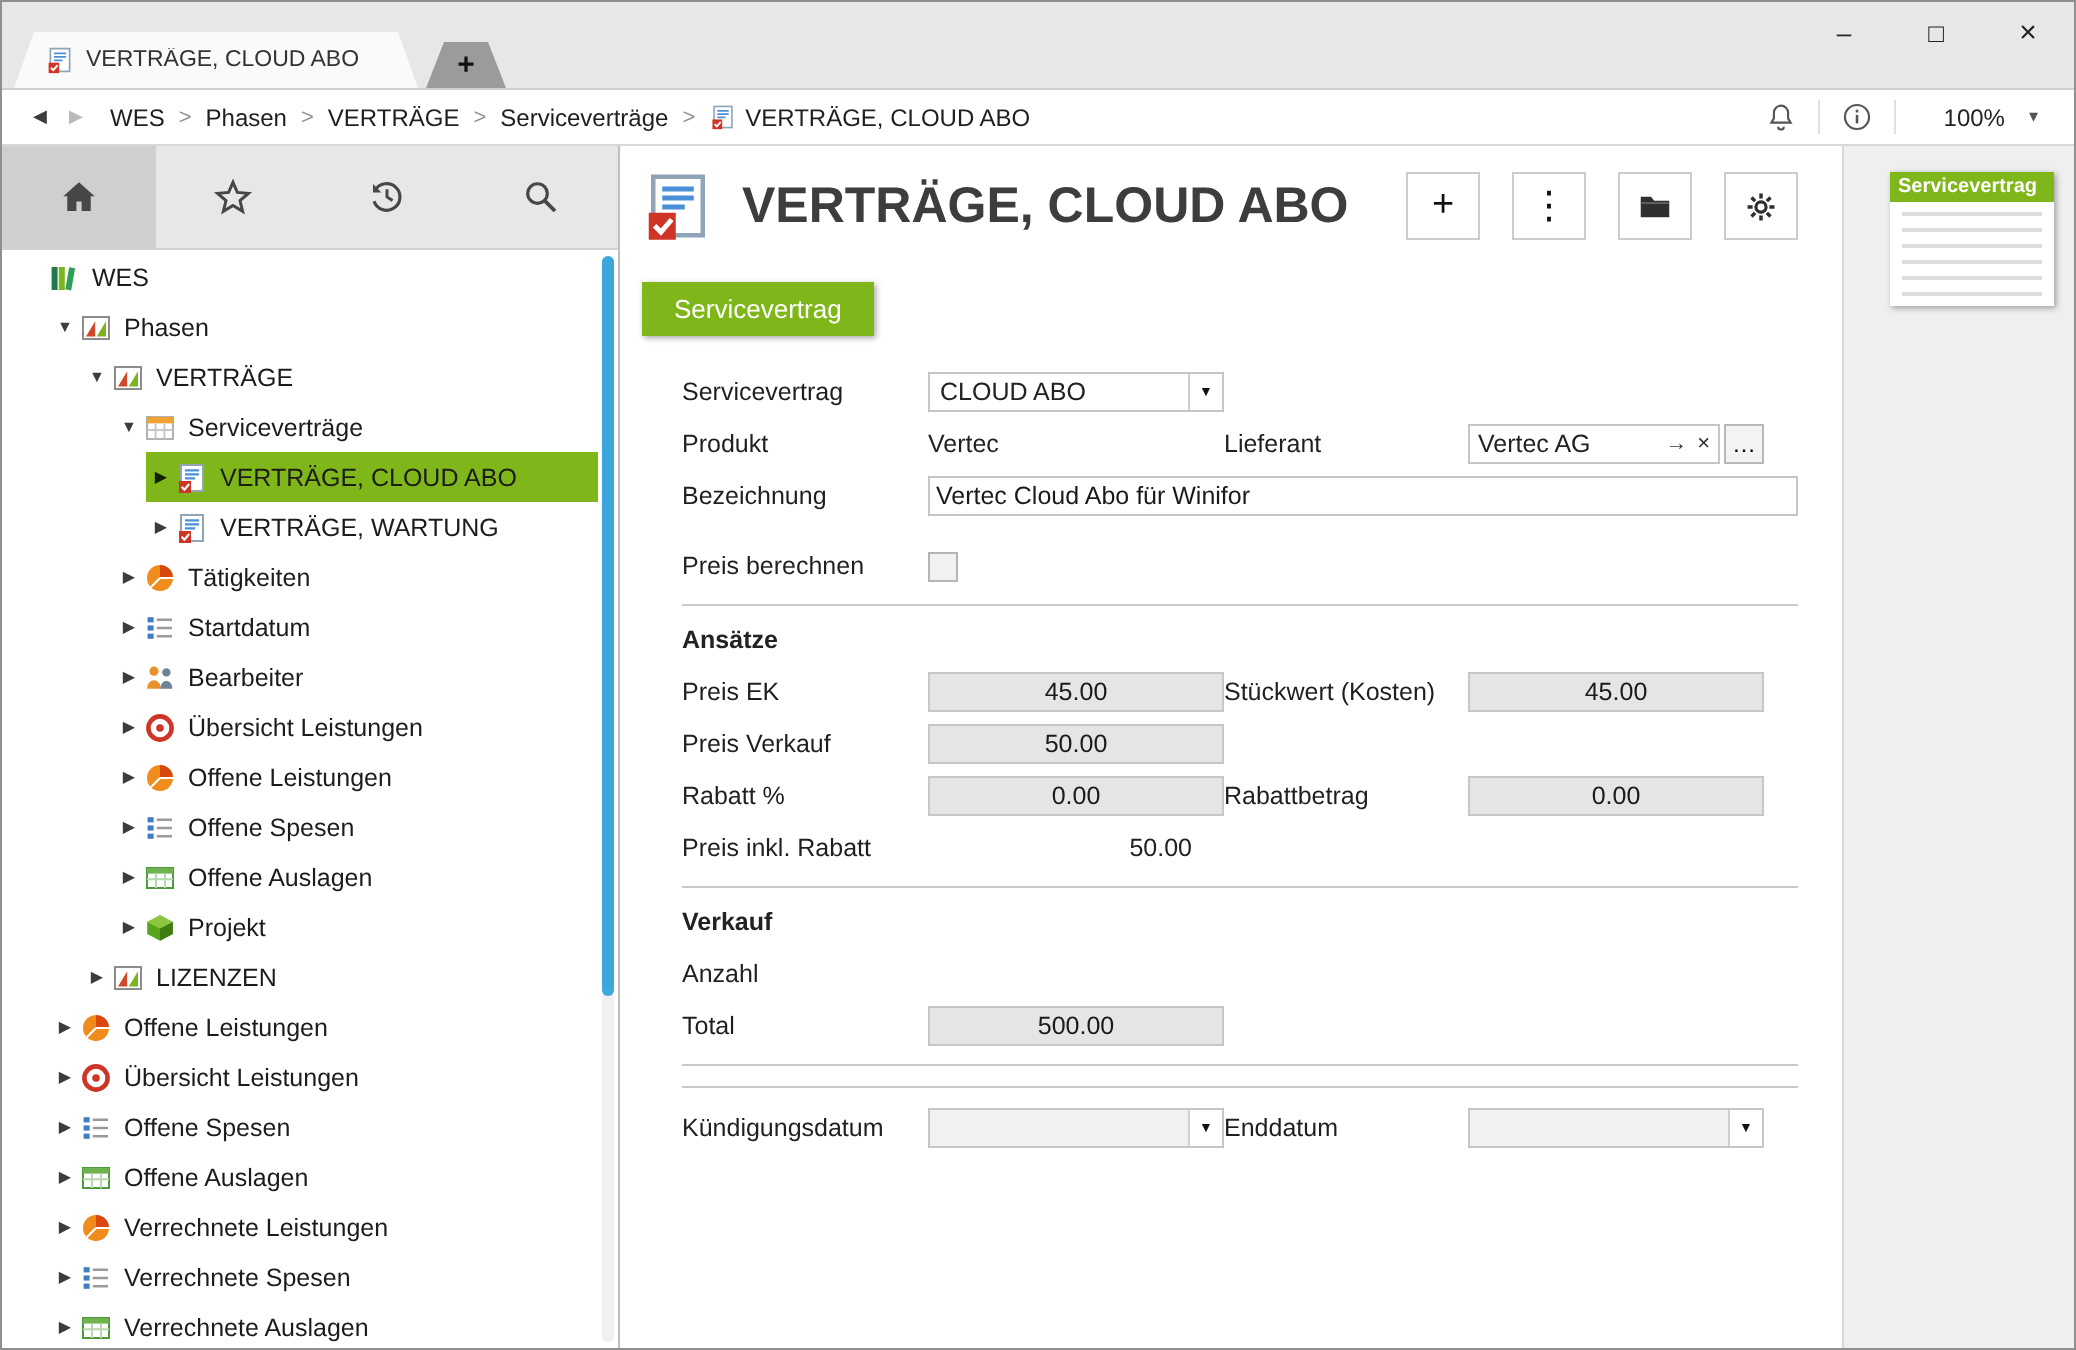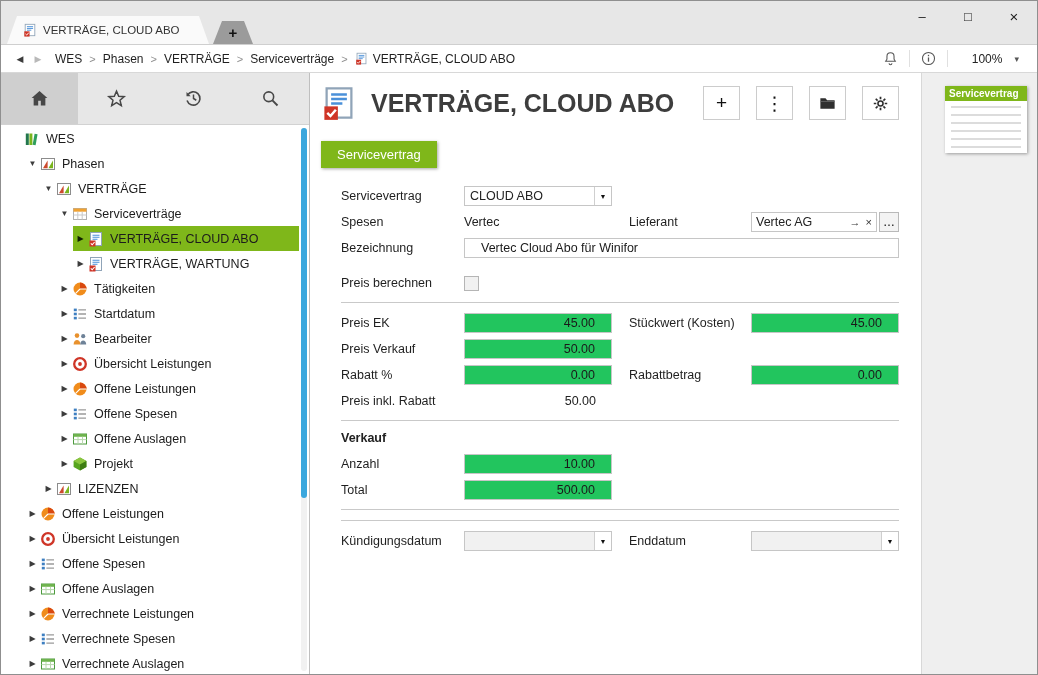--- a/index.html
+++ b/index.html
@@ -54,27 +54,27 @@
   .c-icon{width:36px;height:36px}
   .c-title{font-size:25px;color:#3d3d3d;margin-left:14px;white-space:nowrap}
   .c-buttons{margin-left:auto;display:flex;gap:16px}
   .hbtn{width:37px;height:34px;background:#fff;border:1px solid #ccc;display:flex;align-items:center;justify-content:center;font-size:19px;color:#111}
   .hbtn .ic{width:19px;height:19px}
   .form-tab{display:inline-block;margin:20px 0 0 10px;background:#7fb71a;color:#fff;font-size:13px;padding:6px 16px;box-shadow:1px 1px 3px rgba(0,0,0,.35)}
   .form{margin:18px 0 0 30px;width:558px;font-size:12.5px}
   .frow{display:flex;align-items:center;min-height:20px;margin-bottom:6px}
   .frow.sp{margin-top:15px}
   .l1{width:123px;flex:none;color:#1f1f1f}
-  .l2{width:122px;flex:none;margin-left:17px;color:#1f1f1f}
+  .l2{width:122px;flex:none;color:#1f1f1f}
   .f1{width:148px;flex:none}
   .f2{width:148px;flex:none}
   .wide{width:435px;flex:none}
   .bold{font-weight:normal}
-  input.field{font:inherit;height:20px;border:1px solid #c6c6c6;padding:0 16px;background:#fff;color:#1a1a1a}
-  input.num{background:#22c55e;text-align:right}
+  input.field{font:inherit;height:20px;border:1px solid #c6c6c6;padding:0 3px;background:#fff;color:#1a1a1a}
+  input.num{background:#e5e5e5;text-align:center}
   .combo{height:20px;border:1px solid #c6c6c6;background:#fff;display:flex;align-items:center;padding-left:5px}
   .combo.gray{background:#f1f1f1}
   .combo-val{flex:1;white-space:nowrap;overflow:hidden}
   .combo-arrow{width:17px;align-self:stretch;display:flex;align-items:center;justify-content:center;font-size:7px;color:#111;border-left:1px solid #cfcfcf;background:#fff}
   .checkbox{width:15px;height:15px;border:1px solid #b5b5b5;background:#f1f1f1;display:inline-block}
   .fheading{font-weight:bold;margin:3px 0 9px}
   .fdiv{border:none;border-top:1px solid #c9c9c9;margin:9px 0 10px}
   .static-num{width:148px;text-align:right;padding-right:16px}
   .ref-wrap{display:flex;width:148px;flex:none}
   .ref-field{flex:1;height:20px;border:1px solid #c6c6c6;background:#fff;display:flex;align-items:center;padding:0 4px;gap:5px}
@@ -493,21 +493,21 @@
 
     <div class="frow">
       <label class="l1">Servicevertrag</label>
       <div class="combo f1">
         <span class="combo-val">CLOUD ABO</span>
         <span class="combo-arrow">▼</span>
       </div>
     </div>
 
     <div class="frow">
-      <label class="l1">Spesen</label>
+      <label class="l1">Produkt</label>
       <span class="f1">Vertec</span>
       <label class="l2">Lieferant</label>
       <div class="ref-wrap">
         <div class="ref-field">
           <span class="ref-val">Vertec AG</span>
           <span class="ref-ic">→</span>
           <span class="ref-ic">×</span>
         </div>
         <button class="ellipsis-btn">…</button>
       </div>
@@ -518,20 +518,21 @@
       <input class="field wide" value="Vertec Cloud Abo für Winifor" style="">
     </div>
 
 
     <div class="frow sp">
       <label class="l1">Preis berechnen</label>
       <span class="checkbox"></span>
     </div>
 
     <hr class="fdiv">
+    <div class="fheading">Ansätze</div>
 
     <div class="frow">
       <label class="l1">Preis EK</label>
       <input class="field num f1" value="45.00" style="">
       <label class="l2">Stückwert (Kosten)</label>
       <input class="field num f2" value="45.00" style="">
     </div>
 
     <div class="frow">
       <label class="l1">Preis Verkauf</label>
@@ -548,21 +549,20 @@
     <div class="frow">
       <label class="l1">Preis inkl. Rabatt</label>
       <span class="static-num">50.00</span>
     </div>
 
     <hr class="fdiv">
     <div class="fheading">Verkauf</div>
 
     <div class="frow">
       <label class="l1">Anzahl</label>
-      <input class="field num f1" value="10.00" style="">
     </div>
 
     <div class="frow">
       <label class="l1 bold">Total</label>
       <input class="field num f1" value="500.00" style="">
     </div>
 
     <hr class="fdiv">
 
 

